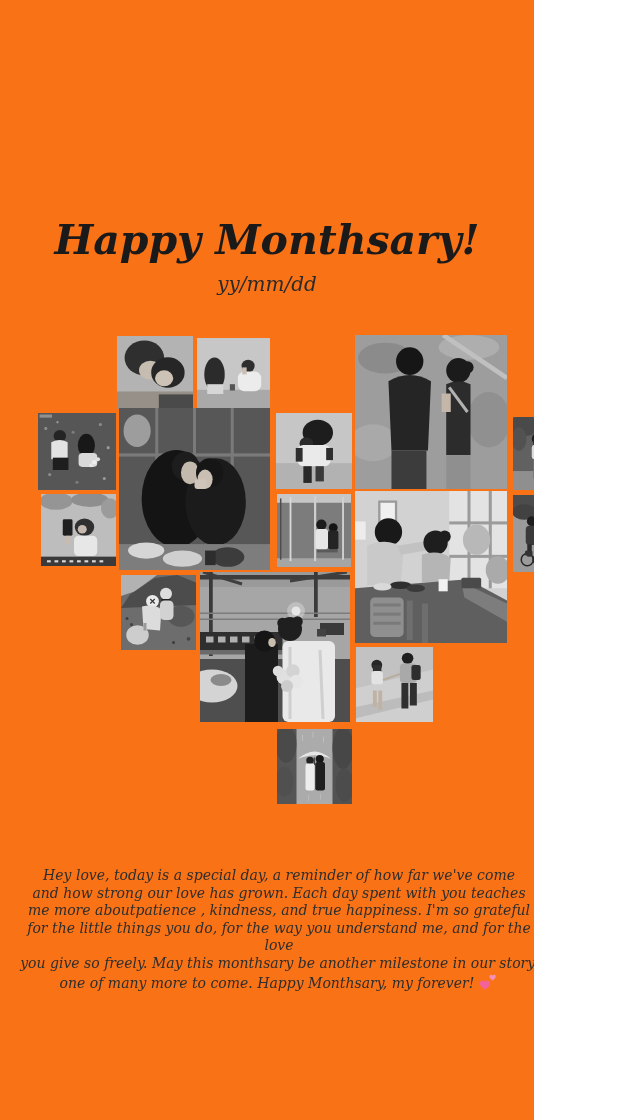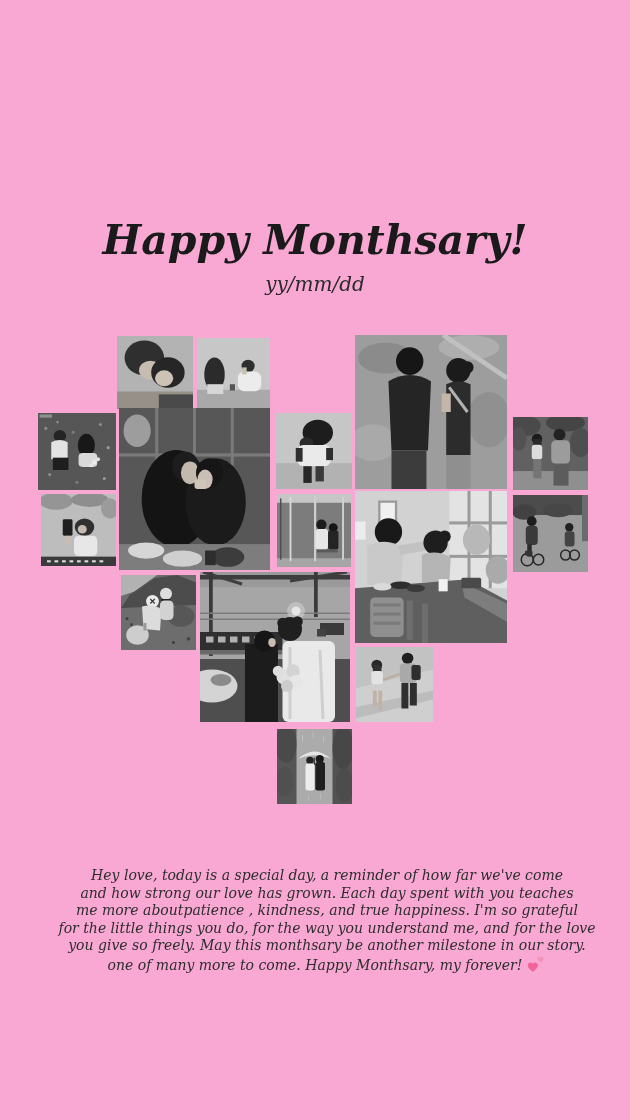--- a/index.html
+++ b/index.html
@@ -1,17 +1,17 @@
 <!DOCTYPE html>
 <html><head>
 <meta charset="utf-8">
 <style>
   html,body{margin:0;padding:0;background:#ffffff;}
   body{width:630px;height:1120px;font-family:"DejaVu Serif","Liberation Serif",serif;}
-  .card{position:relative;width:630px;height:1120px;background:#f9a8d4;overflow:hidden;}
+  .card{position:relative;width:534px;height:1120px;background:#f97316;overflow:hidden;}
   .title{position:absolute;top:219px;left:0;width:100%;margin:0;text-align:center;
          font-size:41px;line-height:42px;font-style:italic;font-weight:700;color:#1a1a1a;}
   .date{position:absolute;top:272px;left:0;width:100%;text-align:center;
         font-size:20px;font-style:italic;color:#2a2a2a;}
   .collage{position:absolute;top:0;left:0;width:630px;height:1120px;}
   .photo{position:absolute;margin:0;padding:0;background:#cfcfcf;overflow:hidden;}
   .photo svg{display:block;width:100%;height:100%;}
   #p1 {left:117px;top:336px;width:76px; height:73px;}
   #p2 {left:197px;top:338px;width:73px; height:70px;}
   #p3 {left:355px;top:335px;width:152px;height:154px;}

